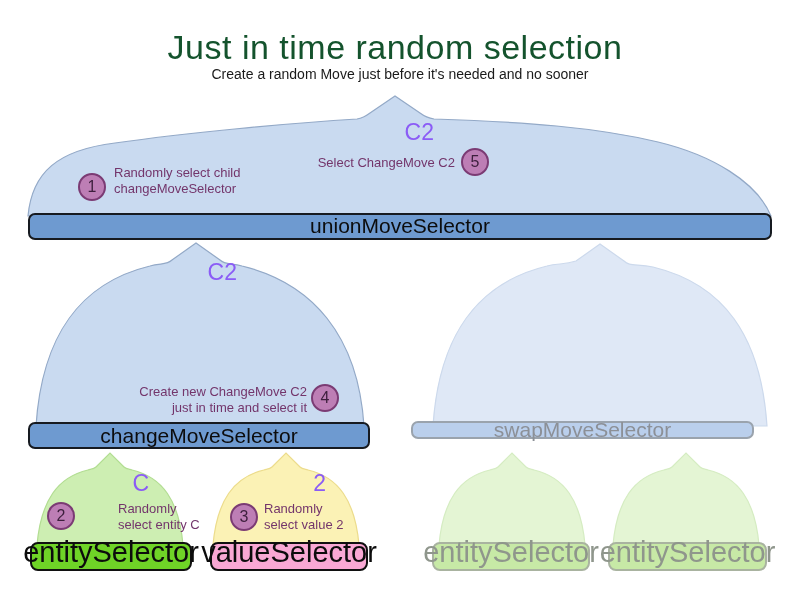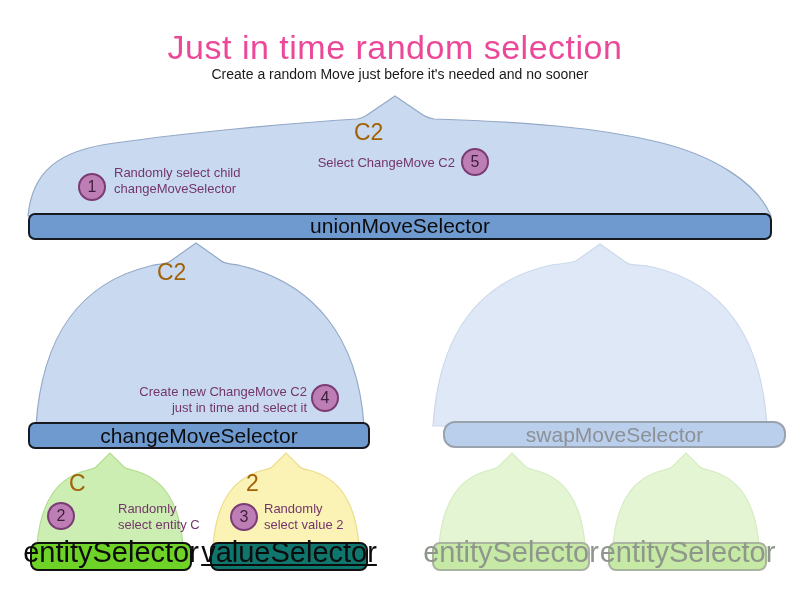--- a/index.html
+++ b/index.html
@@ -6,21 +6,21 @@
   .stage{
     position:relative;width:800px;height:600px;overflow:hidden;
     background:#ffffff;
     font-family:"Liberation Sans", sans-serif;
     color:#1a1a1a;
   }
   .stage svg{position:absolute;left:0;top:0;}
   .abs{position:absolute;}
   .title{
     left:0;top:28px;width:790px;text-align:center;
-    font-size:34px;letter-spacing:.5px;color:#ec4899;
+    font-size:34px;letter-spacing:.5px;color:#14532d;
   }
   .subtitle{
     left:0;top:66px;width:800px;text-align:center;
     font-size:14px;color:#1a1a1a;
   }
   .red-note{
     left:498px;top:96px;width:300px;text-align:center;
     font-size:18px;color:#a81d1d;
   }
   .bar{
@@ -32,35 +32,35 @@
   .bar.faded{
     background:#bacfec;border-color:#9aa3ad;color:#8c9097;
   }
   .box{
     display:flex;align-items:flex-end;justify-content:center;
     box-sizing:border-box;
     border:2px solid #101010;border-radius:8px;
     font-size:29px;color:#0c0c0c;
   }
   .box.green{background:#6fd327;}
-  .box.yellow{background:#0f766e;text-decoration:underline;}
+  .box.yellow{background:#f9a8d4;}
   .box.faded{background:#c7e9a6;border-color:#a9b3a0;color:#8f968c;}
   .badge{
     box-sizing:border-box;width:28px;height:28px;border-radius:50%;
     background:#bd7eb5;border:2px solid #7b3b74;
     display:flex;align-items:center;justify-content:center;
     font-size:16px;color:#3d1f3d;
   }
   .step-text{
     font-size:13px;line-height:16px;color:#73356b;
     white-space:pre-line;
   }
   .step-text.right{text-align:right;}
   .flow-label{
-    width:80px;text-align:left;font-size:23px;color:#a16207;
+    width:80px;text-align:right;font-size:23px;color:#8b5cf6;
   }
 </style>
 </head>
 <body>
 
 <div class="stage">
 
   <svg width="800" height="600" viewBox="0 0 800 600">
 
     <path d="M 28,216 C 32,172 58,150 115,143 C 185,133 290,123 357,119 C 363,118 366,116 370,113 L 395,96 L 420,113 C 424,116 428,118 434,119 C 525,122 595,127 658,142 C 712,155 757,182 771,216 Z" fill="#c9daf0" stroke="#93a9c7" stroke-width="1.2"></path>
@@ -79,21 +79,21 @@
 
   <div class="abs title">Just in time random selection</div>
   <div class="abs subtitle">Create a random Move just before it's needed and no sooner</div>
 
   <div class="abs bar" style="left:28px;top:213px;width:744px;height:27px;align-items:flex-end;">
     <span>unionMoveSelector</span>
   </div>
   <div class="abs bar" style="left:28px;top:422px;width:342px;height:27px;">
     <span>changeMoveSelector</span>
   </div>
-  <div class="abs bar faded" style="left:443px;top:421px;width:343px;height:27px;border-radius:12px;">
+  <div class="abs bar faded" style="left:411px;top:421px;width:343px;height:18px;">
     <span>swapMoveSelector</span>
   </div>
 
   <div class="abs box green" style="left:30px;top:542px;width:162px;height:29px;">
     <span>entitySelector</span>
   </div>
   <div class="abs box yellow" style="left:210px;top:542px;width:158px;height:29px;">
     <span>valueSelector</span>
   </div>
   <div class="abs box faded" style="left:432px;top:542px;width:158px;height:29px;">

